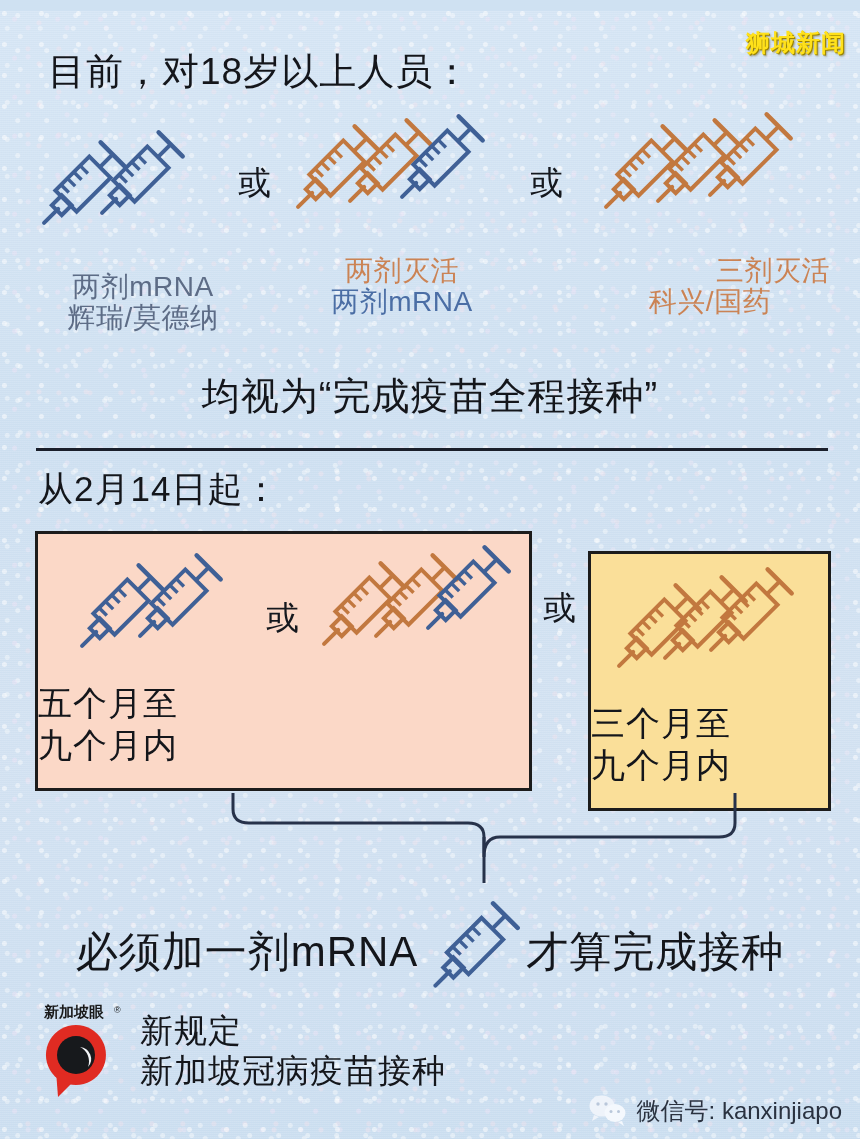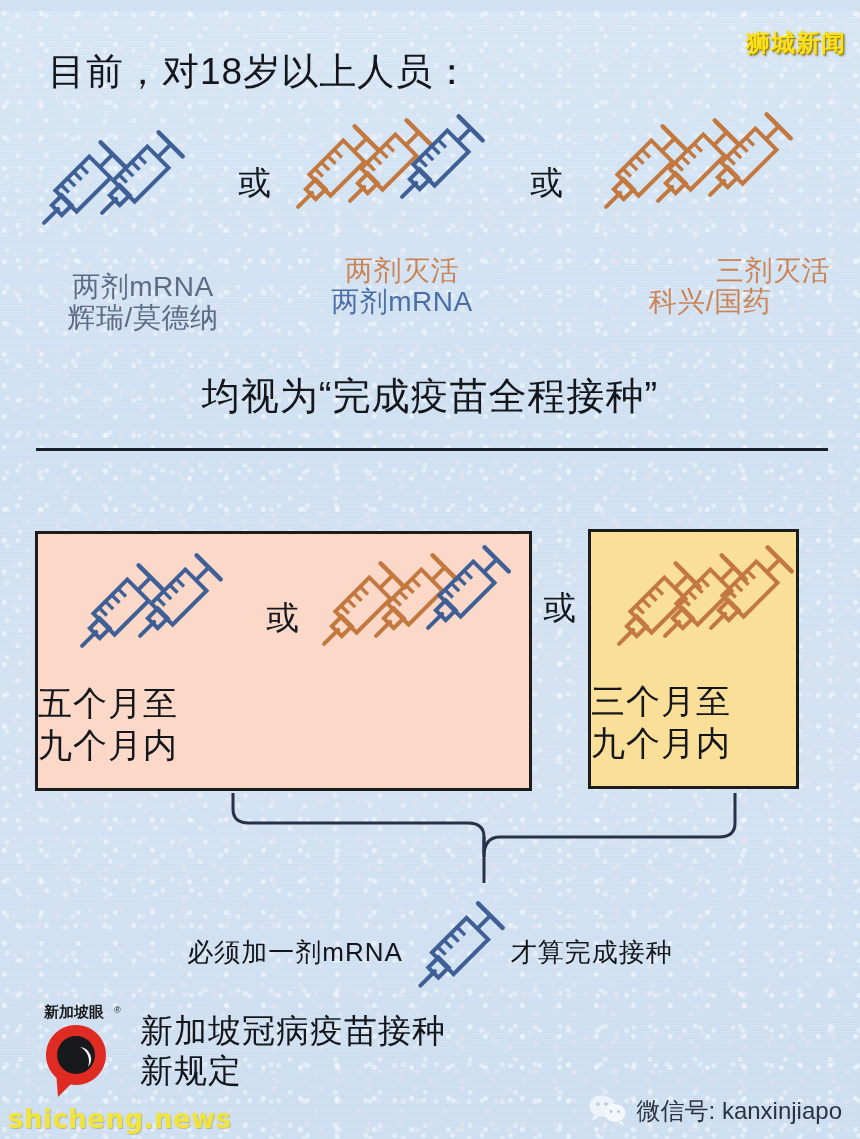--- a/index.html
+++ b/index.html
@@ -78,21 +78,21 @@
   .box-pink{background:#fbd8c7;}
   .box-yellow{background:#fadf99;}
   .box-cap{
     position:absolute;left:0;right:0;
     font-size:34px;color:#14161b;line-height:1.24;letter-spacing:1px;
   }
   
   .bot-line{
     position:absolute;top:893px;left:0;right:0;
     display:flex;align-items:center;justify-content:center;
-    font-size:26px;color:#14161b;letter-spacing:1px;
+    font-size:42px;color:#14161b;letter-spacing:1px;
   }
   .brand-title{
     position:absolute;left:140px;top:1000px;
     font-size:33px;color:#14161b;line-height:1.22;letter-spacing:1px;
   }
   .wechat{
     position:absolute;right:18px;bottom:22px;
     display:flex;align-items:center;gap:10px;
     font-size:24px;color:#2a3240;
   }
@@ -135,21 +135,20 @@
         <circle cx="17" cy="10" r="1.7" fill="#b9c7da"></circle>
         <ellipse cx="26" cy="19" rx="10.5" ry="9" fill="#f4f8fd"></ellipse>
         <path d="M33 27 L35 32 L29 28 Z" fill="#f4f8fd"></path>
         <circle cx="22" cy="17.5" r="1.5" fill="#b9c7da"></circle>
         <circle cx="29.5" cy="17.5" r="1.5" fill="#b9c7da"></circle>
       </g>
     </defs>
   </svg>
 
   <div class="wm-top">狮城新闻</div>
-  <div class="wm-bot">shicheng.news</div>
 
   <div class="h-top">目前，对18岁以上人员：</div>
 
   <div class="col" style="left:28px;top:116px;width:230px;">
     <svg width="230" height="130" viewBox="0 0 230 130">
       <g stroke="#3f6096" fill="none">
         <use href="#syringe" x="0" y="12"></use>
         <use href="#syringe" x="58" y="2"></use>
       </g>
     </svg>
@@ -178,20 +177,21 @@
         <use href="#syringe" x="52" y="6"></use>
         <use href="#syringe" x="104" y="0"></use>
       </g>
     </svg>
     <div class="cap orange-txt" style="margin-top:14px;text-align:right;">三剂灭活</div>
     <div class="cap orange-txt">科兴/国药</div>
   </div>
 
   <div class="h-mid">均视为“完成疫苗全程接种”</div>
   <div class="divider"></div>
+  <div class="h-from">从2月14日起：</div>
 
   <div class="box box-pink" style="left:35px;top:520px;width:497px;height:260px;">
     <svg width="180" height="126" viewBox="0 0 180 126" style="position:absolute;left:28px;top:14px;">
       <g stroke="#3f6096" fill="none">
         <use href="#syringe" x="0" y="14"></use>
         <use href="#syringe" x="58" y="4"></use>
       </g>
     </svg>
     <div class="or-sep" style="left:228px;top:62px;">或</div>
     <svg width="250" height="126" viewBox="0 0 250 126" style="position:absolute;left:270px;top:10px;">
@@ -202,21 +202,21 @@
       </g>
     </svg>
     <div class="box-cap" style="top:148px;">
       <div>五个月至</div>
       <div>九个月内</div>
     </div>
   </div>
 
   <div class="or-sep" style="left:543px;top:575px;">或</div>
 
-  <div class="box box-yellow" style="left:588px;top:518px;width:211px;height:260px;padding-left:22px;">
+  <div class="box box-yellow" style="left:588px;top:540px;width:243px;height:260px;padding-left:22px;">
     <svg width="215" height="126" viewBox="0 0 215 126" style="position:absolute;left:12px;top:12px;">
       <g stroke="#c2783f" fill="none">
         <use href="#syringe" x="0" y="16"></use>
         <use href="#syringe" x="46" y="8"></use>
         <use href="#syringe" x="92" y="0"></use>
       </g>
     </svg>
     <div class="box-cap" style="top:148px;">
       <div>三个月至</div>
       <div>九个月内</div>
@@ -241,22 +241,22 @@
 
   <svg width="110" height="118" viewBox="0 0 110 118" style="position:absolute;left:28px;top:988px;">
     <text x="16" y="18" font-size="15" font-weight="bold" fill="#1a1a1a" font-family="'Liberation Sans',sans-serif">新加坡眼</text>
     <text x="86" y="14" font-size="9" fill="#1a1a1a" font-family="'Liberation Sans',sans-serif">®</text>
     <path d="M48 26 a30 30 0 1 1 -0.1 0 Z" fill="#e02b22"></path>
     <path d="M28 72 L30 98 L48 80 Z" fill="#e02b22"></path>
     <circle cx="48" cy="56" r="19" fill="#17191c"></circle>
     <path d="M52 48 a12 12 0 0 1 8 20 a16 16 0 0 0 -8 -20 Z" fill="#f2f4f7"></path>
   </svg>
   <div class="brand-title">
+    <div>新规定</div>
     <div>新加坡冠病疫苗接种</div>
-    <div>新规定</div>
   </div>
 
   <div class="wechat">
     <svg width="38" height="34" viewBox="0 0 38 34">
       <use href="#wechat" x="0" y="0"></use>
     </svg>
     <span>微信号: kanxinjiapo</span>
   </div>
 
 </div>

